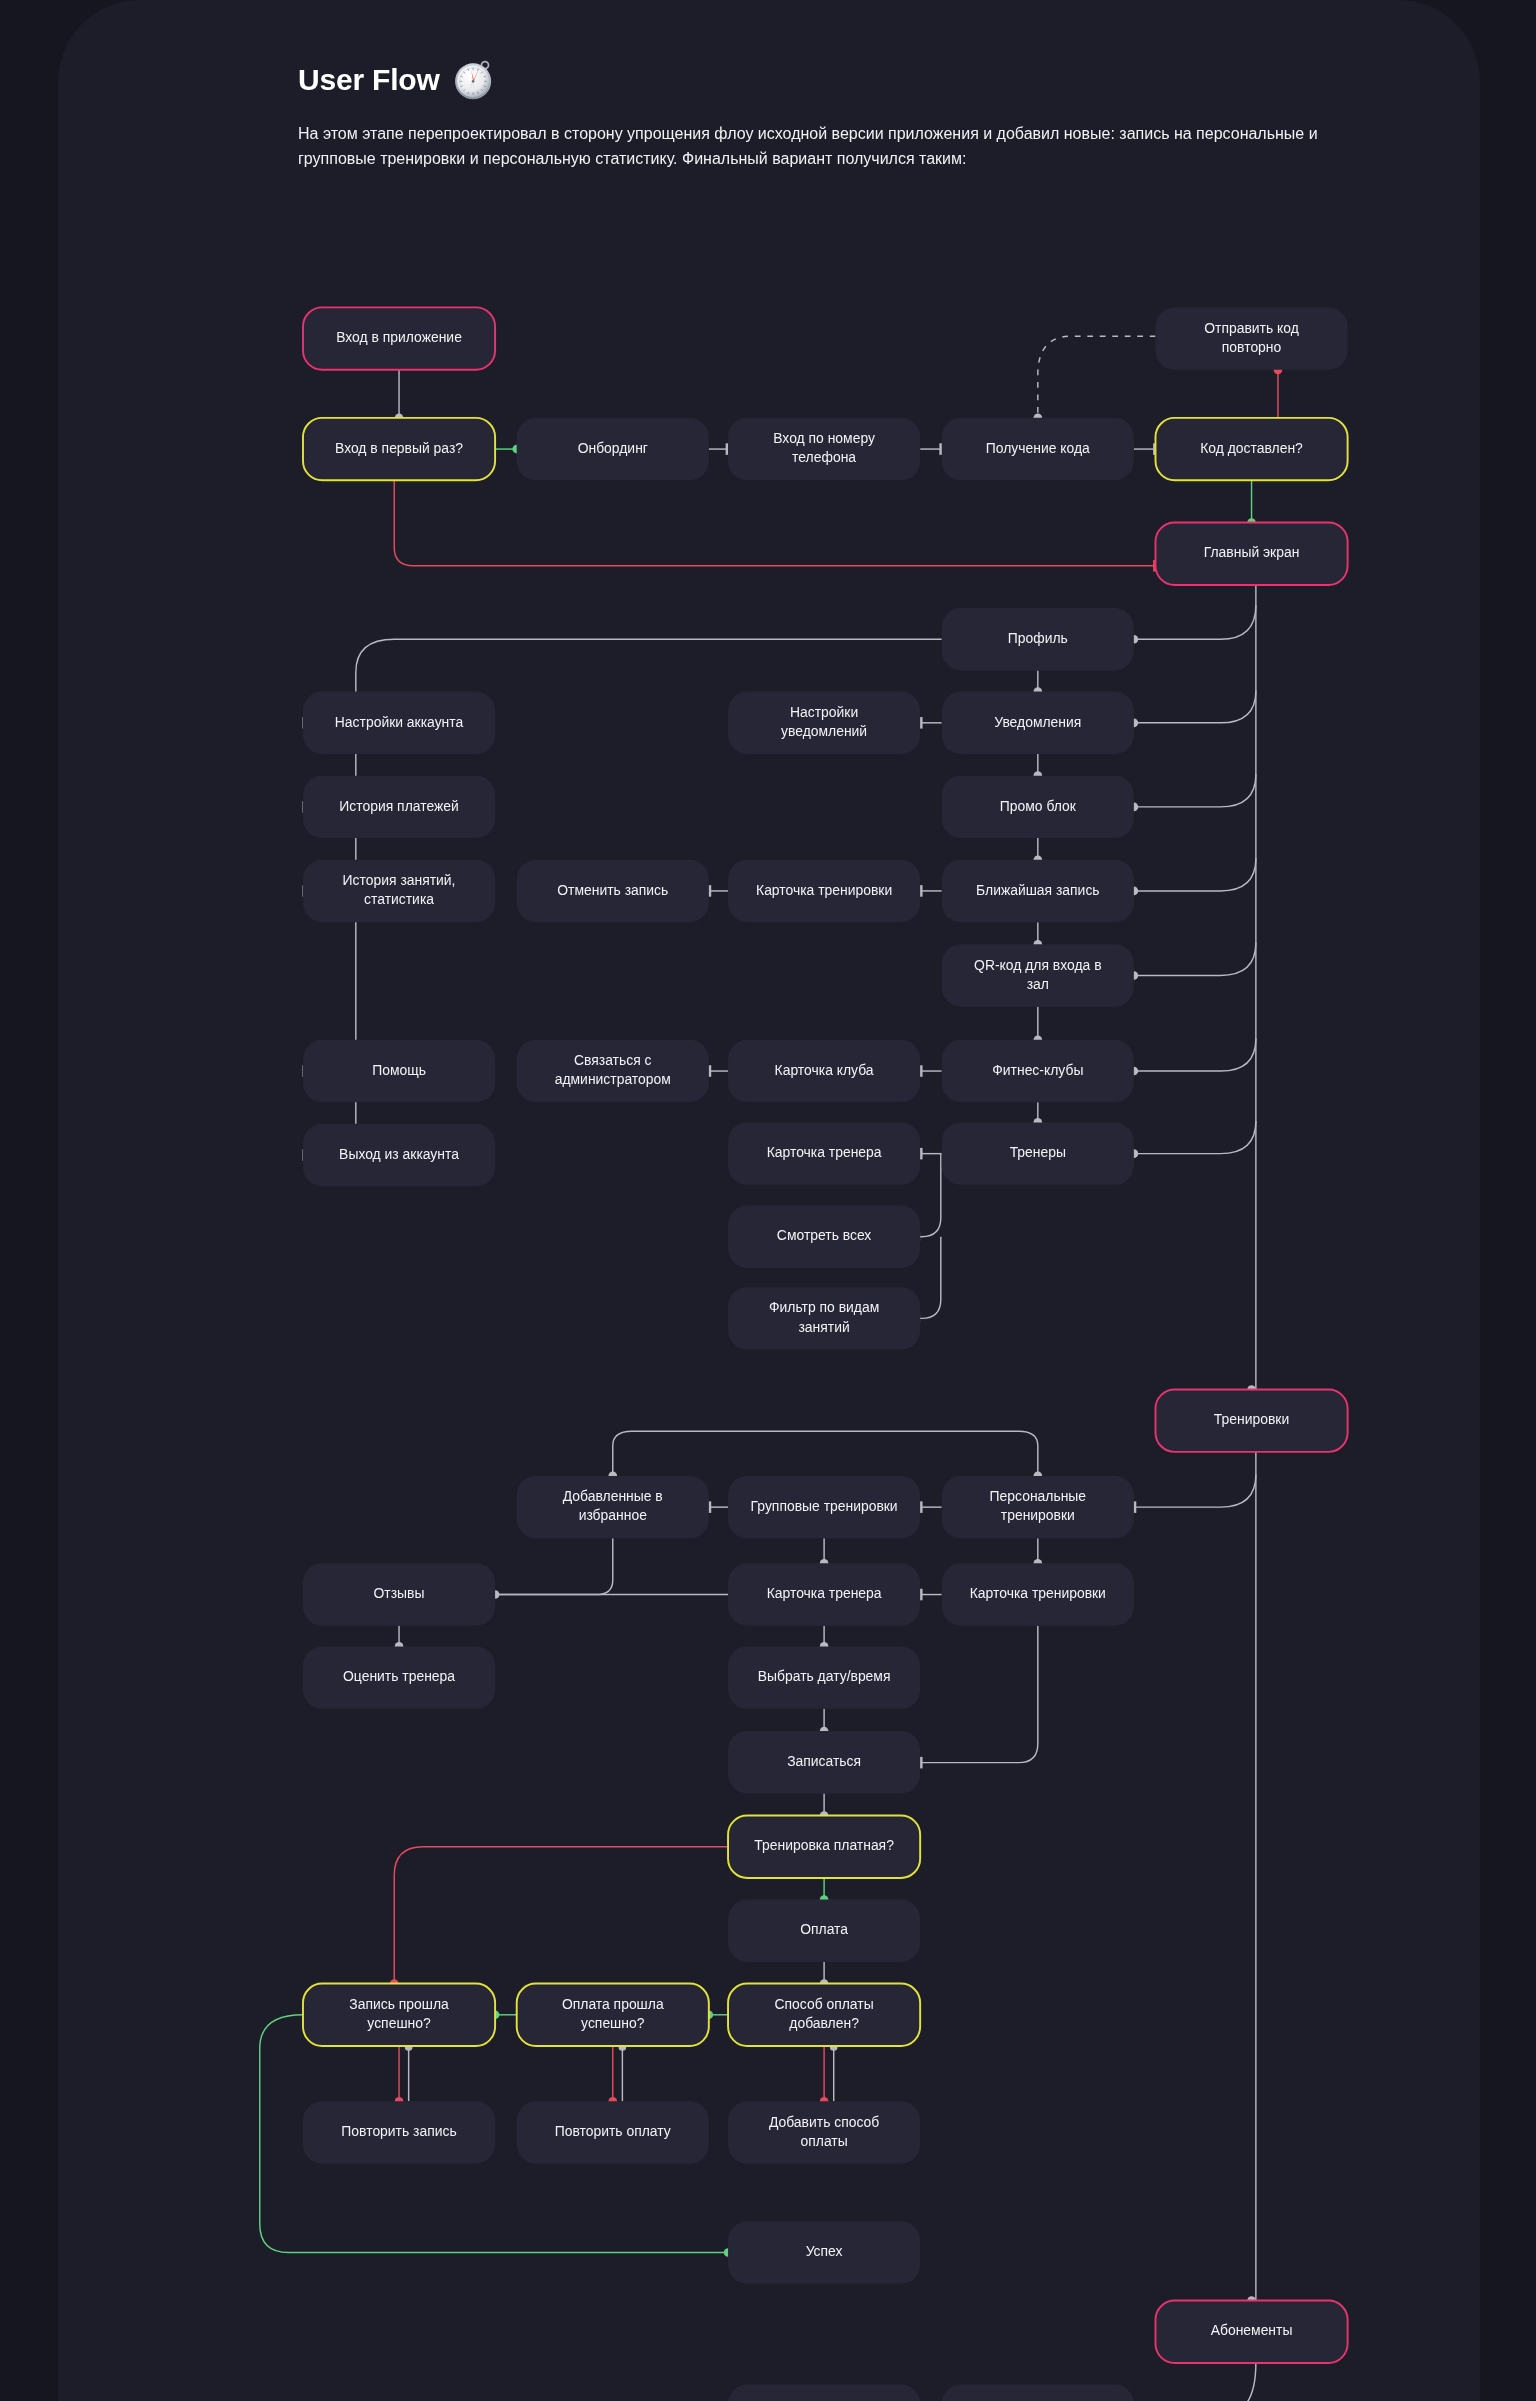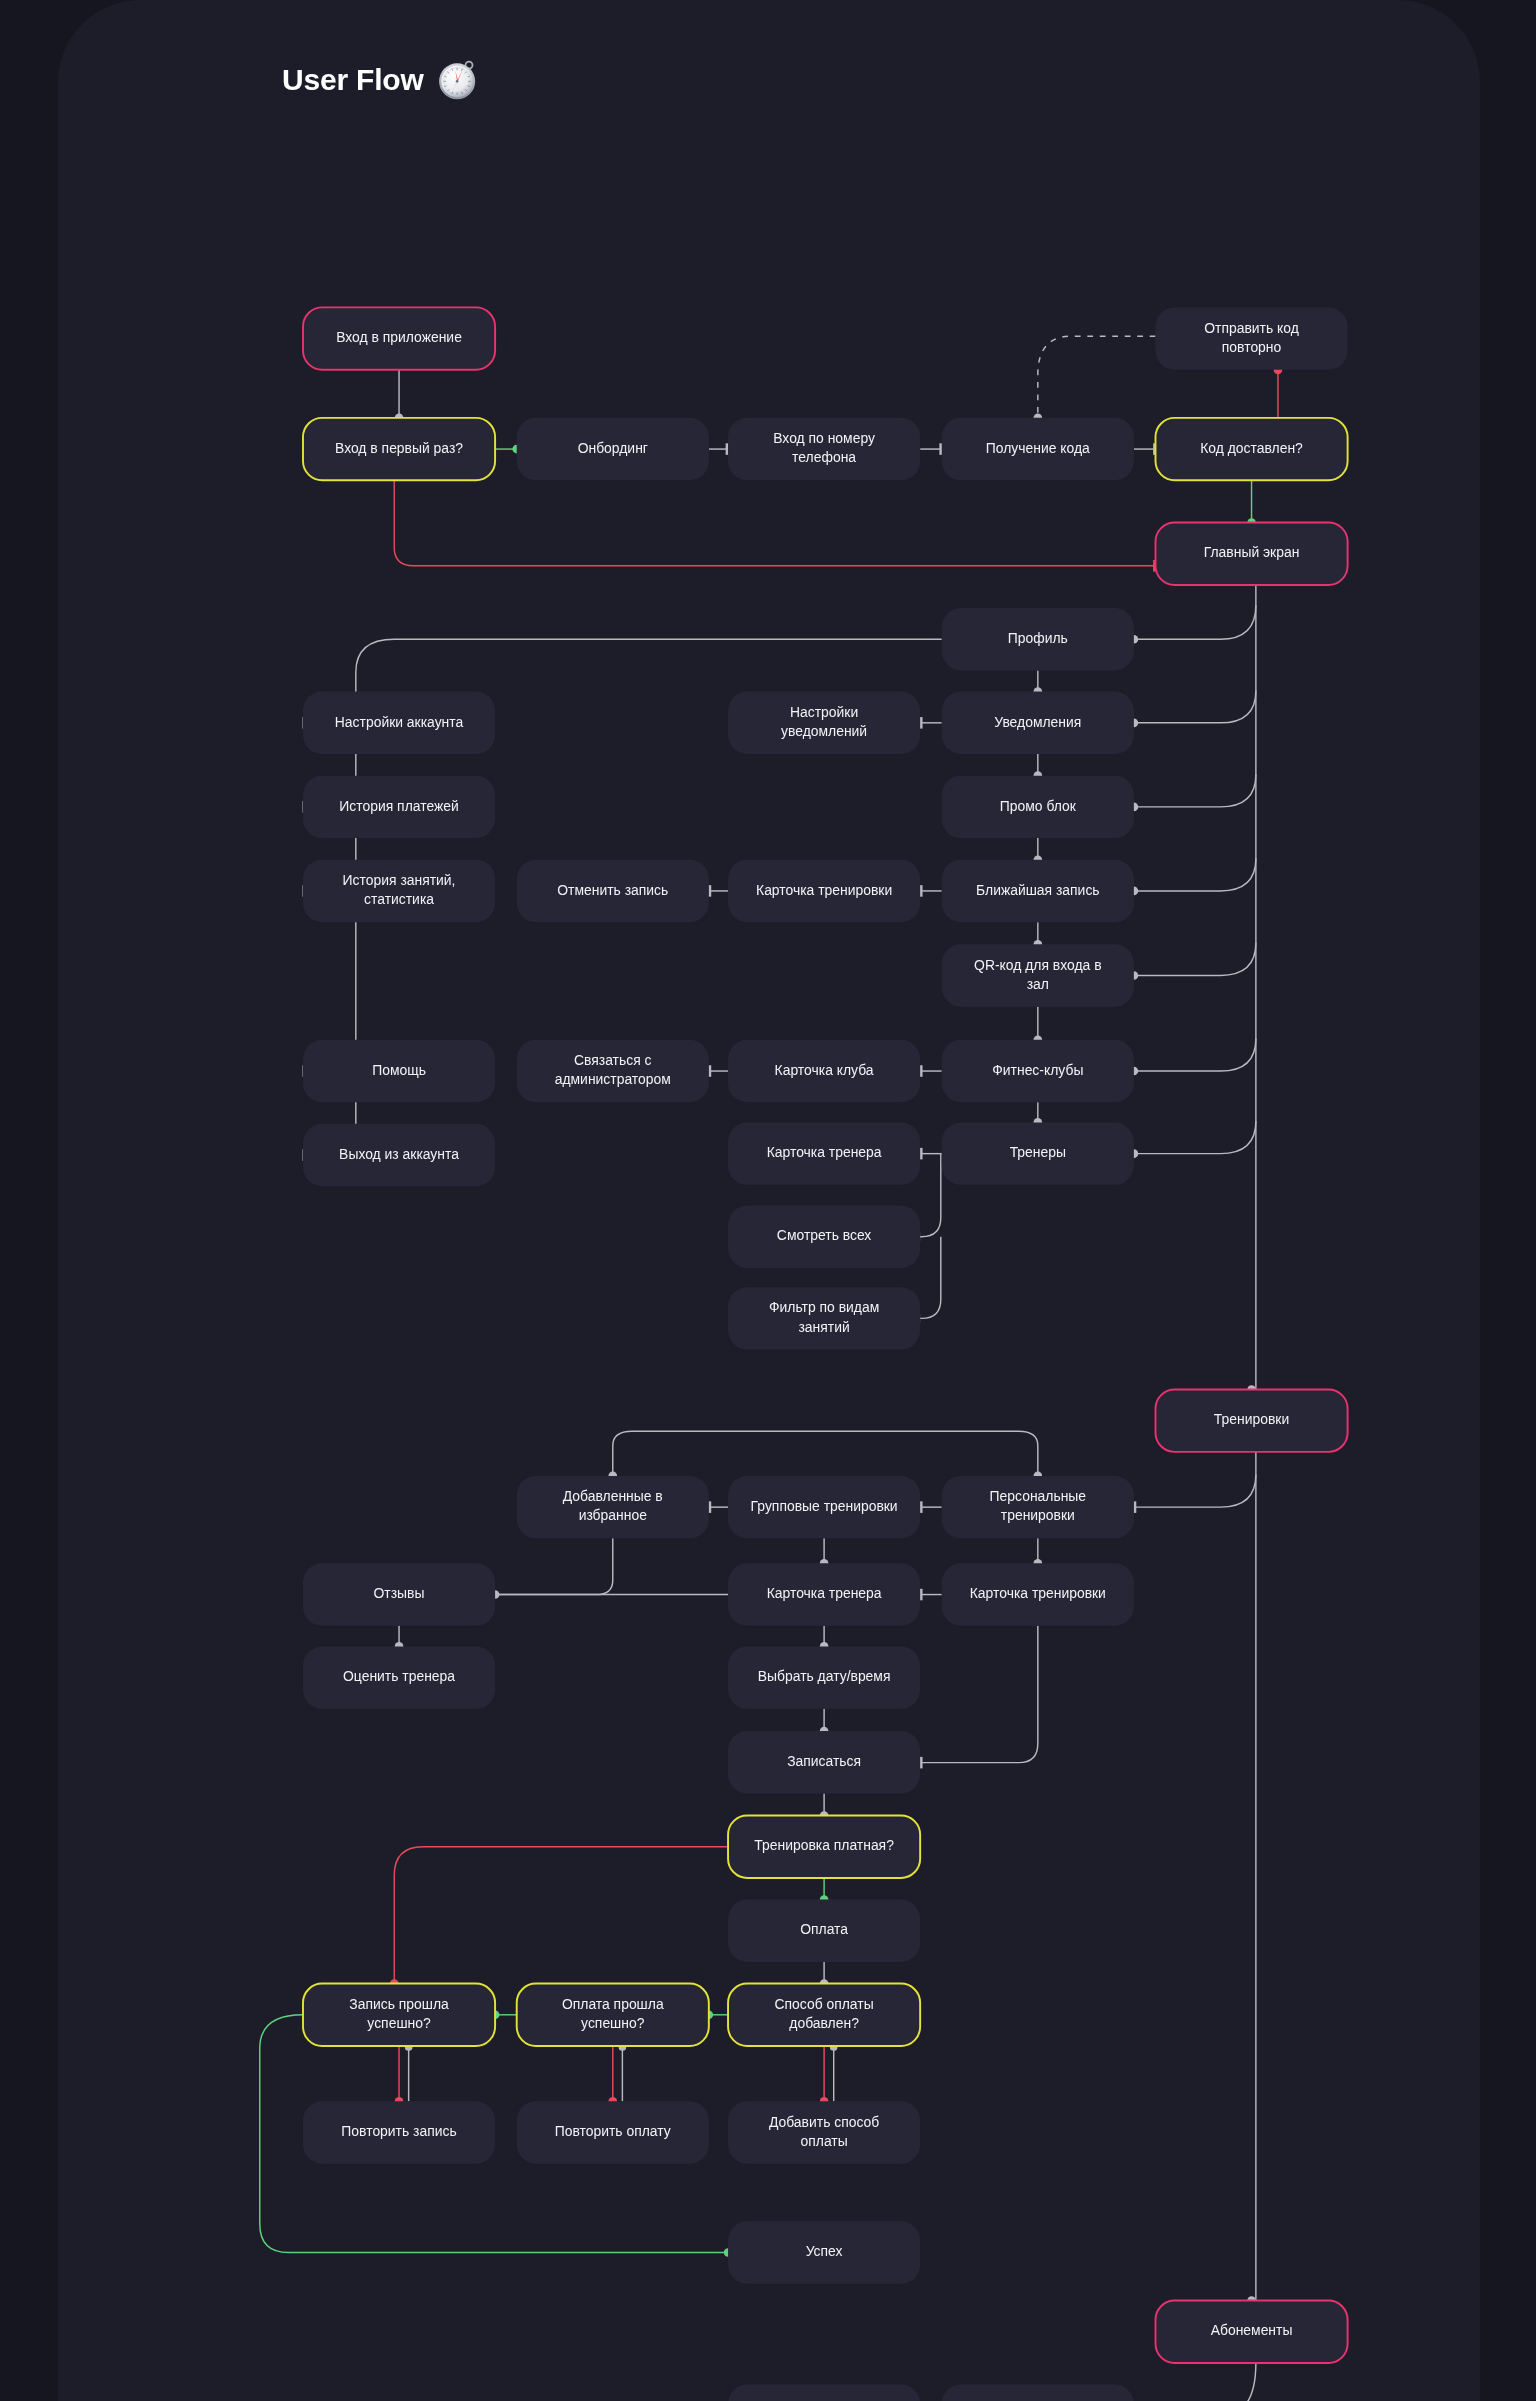--- a/index.html
+++ b/index.html
@@ -1,20 +1,20 @@
 <!DOCTYPE html>
 <html style="font-size:7.7px"><head>
 <meta charset="utf-8">
 <style>
   html,body{margin:0;padding:0;background:#15161f;}
   body{width:1537px;height:3021px;font-family:"Liberation Sans",sans-serif;overflow:hidden;}
   #root{position:relative;width:1537px;height:3021px;background:#15161f;}
   #panel{position:absolute;left:58px;top:0px;width:1422px;height:3007px;
          background:#1c1d28;border-radius:82px;overflow:hidden;}
-  #header{position:absolute;left:224px;top:58px;width:1124px;}
+  #header{position:absolute;left:240px;top:58px;width:1124px;}
   .title-row{display:flex;align-items:center;gap:12.5px;}
   .title{font-size:30px;font-weight:700;color:#ffffff;letter-spacing:-0.2px;line-height:1;}
   .compass{width:44px;height:44px;flex:0 0 auto;}
   .desc{margin-top:20px;font-size:16px;line-height:1.55;color:#f2f2f4;max-width:1071px;
         font-weight:400;}
   #flow{position:absolute;left:0;top:0;width:1537px;height:3021px;}
   .node-rect{fill:#272636;}
   .node-txt{fill:#f3f3f6;font-family:"Liberation Sans",sans-serif;font-size:29px;text-anchor:middle;dominant-baseline:middle;}
   .edge{fill:none;stroke:#b9b9c2;stroke-width:3;}
   .edge-red{fill:none;stroke:#e8495c;stroke-width:3;}
@@ -69,20 +69,21 @@
             <line x1="19" y1="65" x2="24" y2="63"></line>
               <line x1="72" y1="43" x2="77" y2="41"></line>
           </g>
           <polygon points="48,53 60,27 50,51" fill="#e02020"></polygon>
           <polygon points="48,53 44,29 50,51" fill="#ff3b30"></polygon>
           <polygon points="48,53 36,79 46,55" fill="#b8bcc4"></polygon>
           <polygon points="48,53 52,77 46,55" fill="#dcdfe5"></polygon>
           <circle cx="48" cy="53" r="3" fill="#6b7280"></circle>
         </svg>
       </div>
+      <div class="desc">На этом этапе перепроектировал в сторону упрощения флоу исходной версии приложения и добавил новые: запись на персональные и групповые тренировки и персональную статистику. Финальный вариант получился таким:</div>
     </div>
 
     <svg id="flow" viewBox="0 0 3200 6290">
       <g id="edges">
 
         <path class="edge" d="M710,770 L710,870"></path>
         <circle class="dot" cx="710" cy="870" r="9"></circle>
 
         <path class="edge-green" d="M910,935 L955,935"></path>
         <circle class="dot-green" cx="955" cy="935" r="9"></circle>

